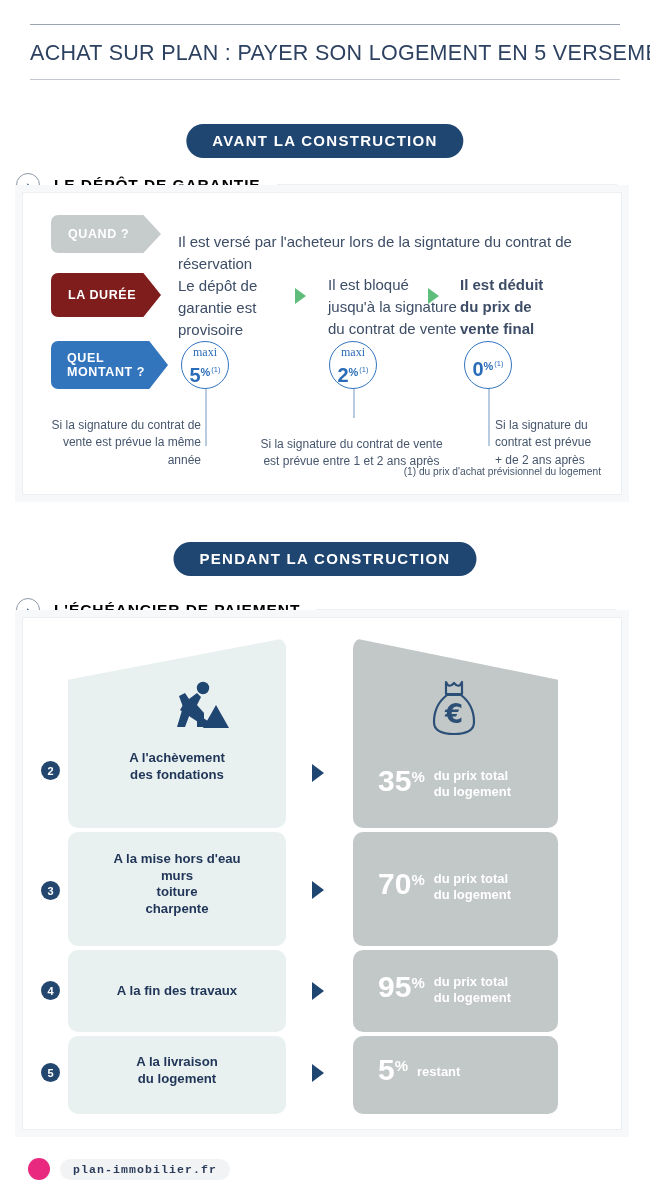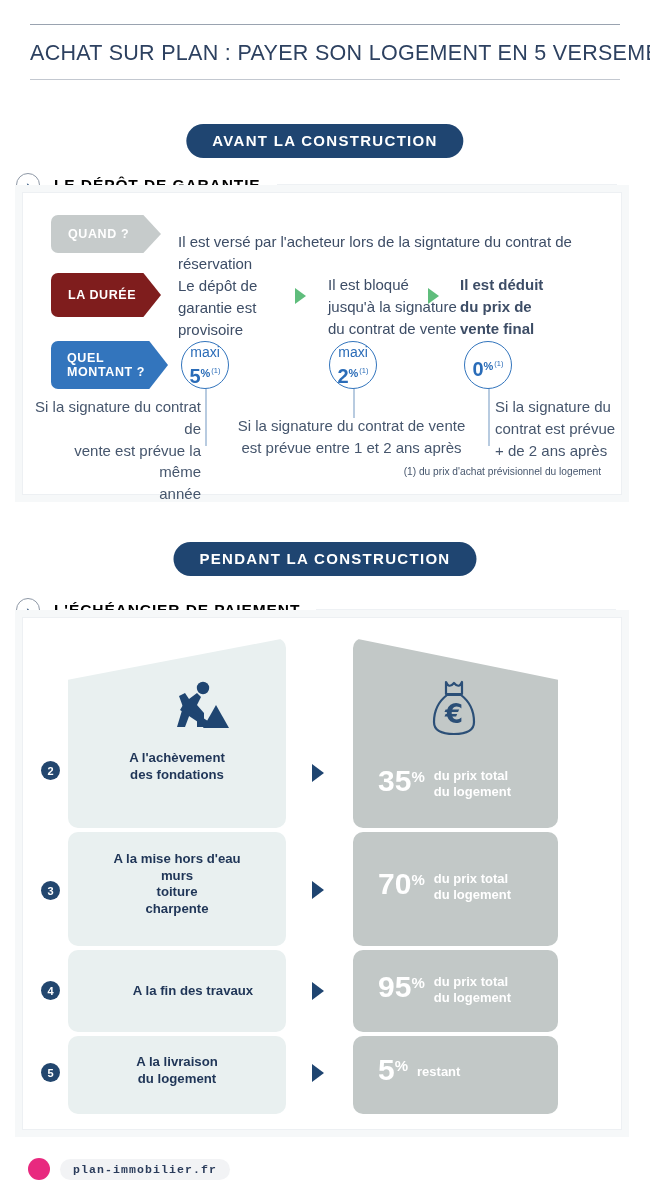--- a/index.html
+++ b/index.html
@@ -65,37 +65,37 @@
     letter-spacing: .6px; padding-left: 17px;
     clip-path: polygon(0 14%, 0 0, 84% 0, 100% 50%, 84% 100%, 0 100%, 0 86%);
     border-radius: 7px;
   }
   .tag.grey  { background: #c6cbcb; }
   .tag.green { background: #7f1d1d; }
   .tag.blue  { background: #3375bd; }
 
   
   .txt { position: absolute; font-size: 15px; color: #3d4d66; line-height: 1.45; }
-  .txt-small { position: absolute; font-size: 15px; color: #46566d; line-height: 1.45; }
+  .txt-small { position: absolute; font-size: 12px; color: #46566d; line-height: 1.45; margin-top: 21px; }
 
   .gtri {
     position: absolute; width: 0; height: 0;
     border-left: 11px solid #5fbd7c;
     border-top: 8px solid transparent;
     border-bottom: 8px solid transparent;
   }
 
   
   .pct-circle {
     position: absolute; width: 48px; height: 48px; border-radius: 50%;
     border: 1.6px solid #3375bd; background: #fff;
     display: flex; flex-direction: column;
     align-items: center; justify-content: center; color: #2a6cb8;
   }
-  .pct-maxi { font-size: 14px; font-weight: 400; line-height: 1; margin-bottom: 8px; }
+  .pct-maxi { font-size: 12px; font-weight: 400; line-height: 1; margin-bottom: 8px; font-family: Liberation Serif, serif; }
   .pct-row { display: flex; align-items: flex-start; line-height: 1; }
   .pct-num { font-size: 20px; font-weight: 700; line-height: .9; }
   .pct-sym { font-size: 11px; font-weight: 700; margin-top: 1px; }
   .pct-sup { font-size: 7.5px; margin-top: 0px; margin-left: 1px; }
   .stem { position: absolute; width: 1.5px; background: #b8cbe0; }
 
   .footnote { position: absolute; font-size: 10.2px; color: #46566d; }
 
   
   .row-card-left {
@@ -269,21 +269,21 @@
     <div class="row-card-right" style="left:330px; top:214px; width:205px; height:114px;"></div>
     <div class="pct-block" style="left:355px; top:251px;">
       <span class="pct-big">70</span>
       <span class="pct-big-sym">%</span>
       <span class="pct-desc" style="white-space:pre-line;">du prix total
 du logement</span>
     </div>
 
     <div class="row-card-left" style="left:45px; top:332px; width:218px; height:82px;"></div>
     <div class="step-badge" style="left:18px; top:363px;">4</div>
-    <div class="step-label" style="left:45px; top:365px; width:218px; white-space:pre-line;margin-left:16px;">A la fin des travaux</div>
+    <div class="step-label" style="left:45px; top:365px; width:218px; white-space:pre-line;">A la fin des travaux</div>
     <div class="btri" style="left:289px; top:364px;"></div>
     <div class="row-card-right" style="left:330px; top:332px; width:205px; height:82px;"></div>
     <div class="pct-block" style="left:355px; top:354px;">
       <span class="pct-big">95</span>
       <span class="pct-big-sym">%</span>
       <span class="pct-desc" style="white-space:pre-line;">du prix total
 du logement</span>
     </div>
 
     <div class="row-card-left" style="left:45px; top:418px; width:218px; height:78px;"></div>

